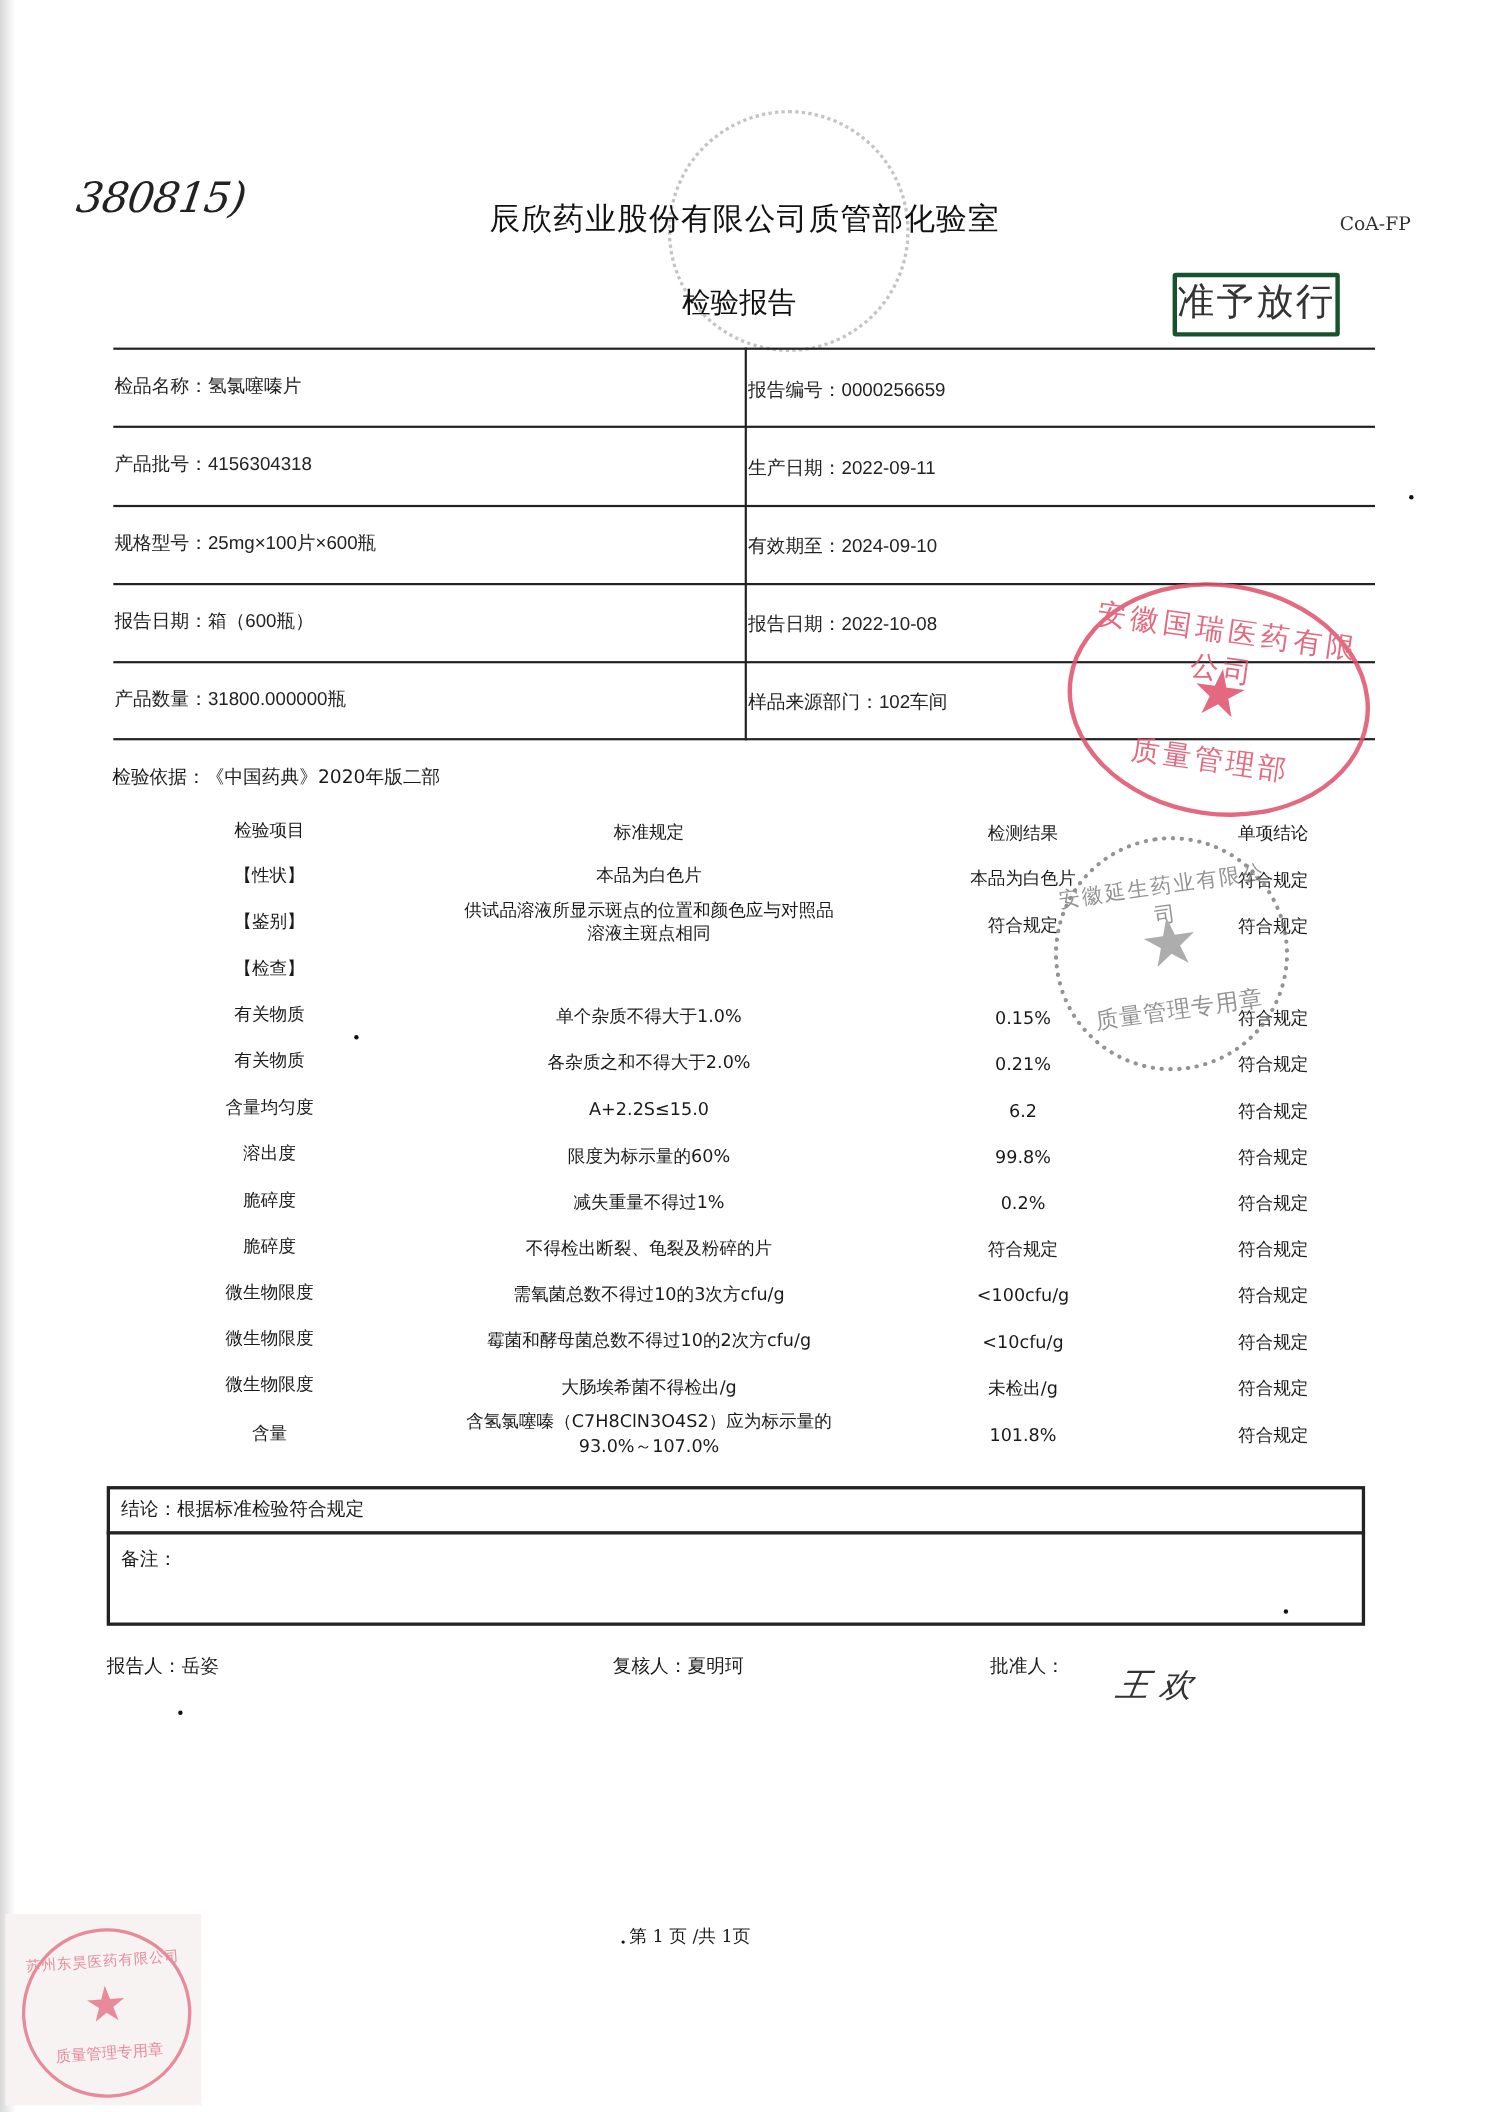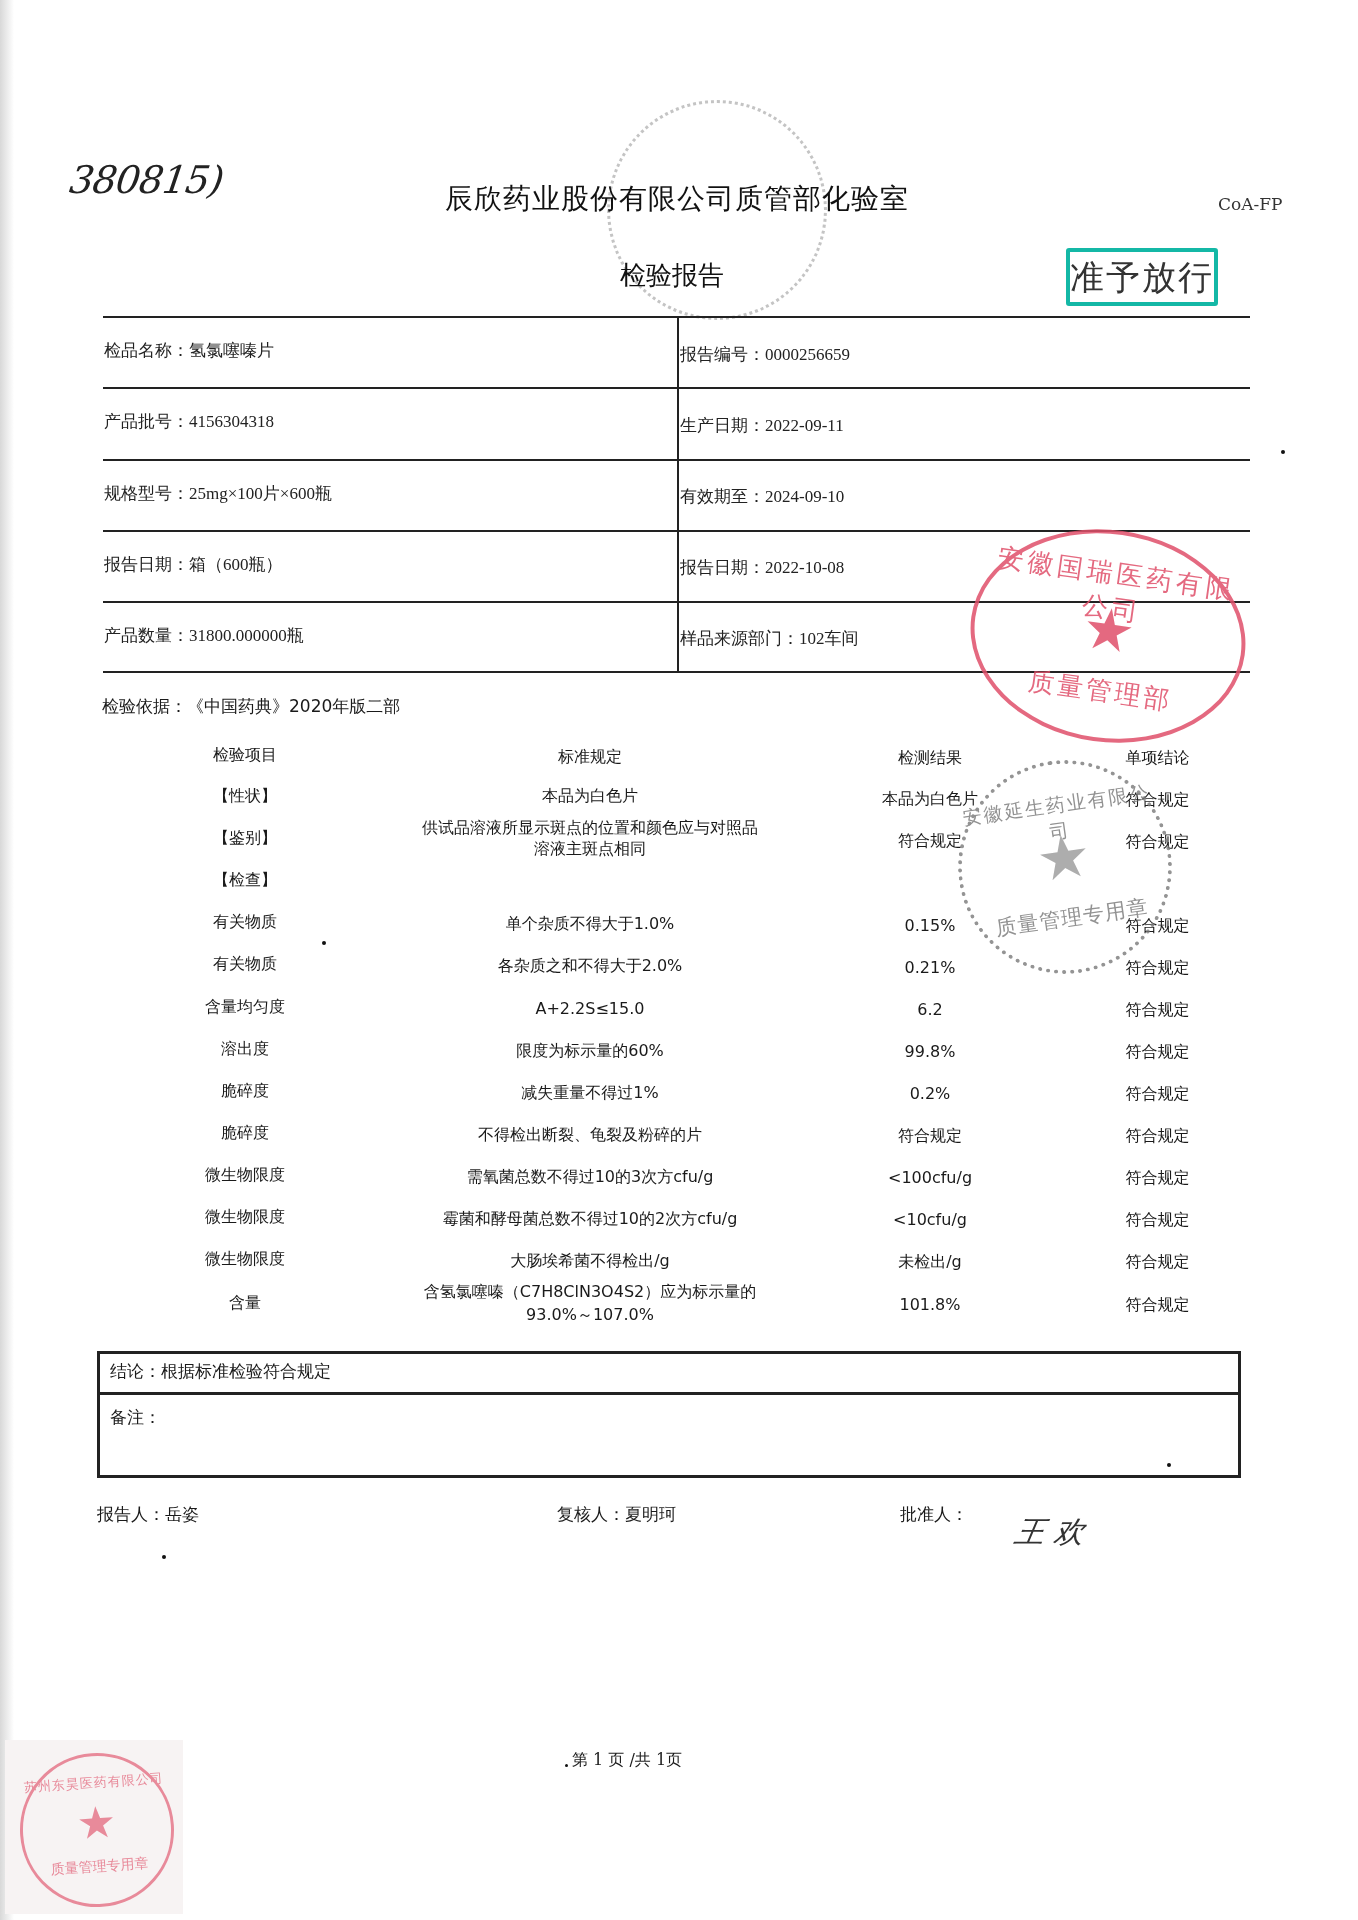--- a/index.html
+++ b/index.html
@@ -12,28 +12,28 @@
   .left-shadow { left:0; top:0; width:14px; height:1920px;
     background:linear-gradient(to right, #d8d8d8, #ffffff); }
   .handwrite { left:70px; top:158px; font-family:"DejaVu Serif", serif; font-style:italic;
     font-size:38px; color:#222; transform:skewX(-8deg); letter-spacing:-1px; }
   .title { left:445px; top:180px; font-size:28px; letter-spacing:1px; color:#111;
     font-family:"DejaVu Sans", sans-serif; }
   .coa { left:1218px; top:194px; font-size:17px; color:#333; }
   .subtitle { left:620px; top:258px; font-size:26px; color:#111;
     font-family:"DejaVu Sans", sans-serif; }
   .release-box { left:1066px; top:248px; width:152px; height:58px;
-    border:4px solid #14b8a6; box-sizing:border-box; border-radius:3px;
+    border:4px solid #14532d; box-sizing:border-box; border-radius:3px;
     font-size:34px; text-align:center; line-height:50px; color:#333; letter-spacing:2px;
-    font-family:Liberation Sans, sans-serif; }
+    font-family:Liberation Mono, monospace; }
   .hline { height:2px; background:#222; }
   .vline { width:2px; background:#222; }
   .info-cell { font-size:17px; color:#222; white-space:nowrap;
     font-family:"DejaVu Sans", sans-serif; }
-  .info-cell .v { font-family:Liberation Serif, serif; }
+  .info-cell .v { font-family:Liberation Sans, sans-serif; }
   .basis { left:102px; top:695px; font-size:17px; font-family:"DejaVu Sans", sans-serif; }
   .tcell { position:absolute; font-size:16px; text-align:center; white-space:nowrap;
     font-family:"DejaVu Sans", sans-serif; line-height:20px; }
   .col-item { left:170px; width:150px; }
   .col-std { left:360px; width:460px; }
   .col-res { left:850px; width:160px; }
   .col-con { left:1095px; width:125px; }
   .concl-box { left:97px; top:1351px; width:1144px; height:127px;
     border:3px solid #222; box-sizing:border-box; }
   .concl-div { left:97px; top:1392px; width:1144px; height:3px; background:#222; }

